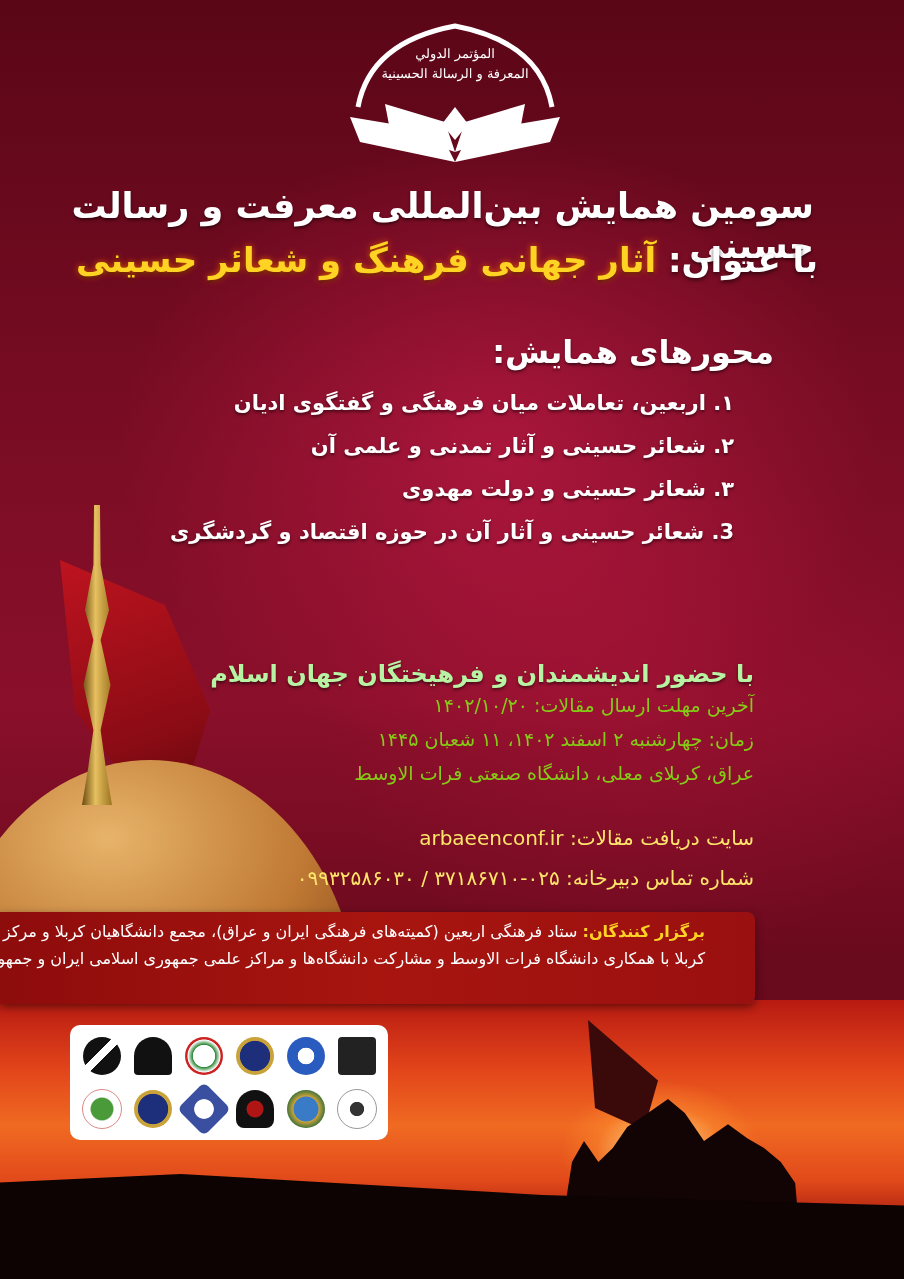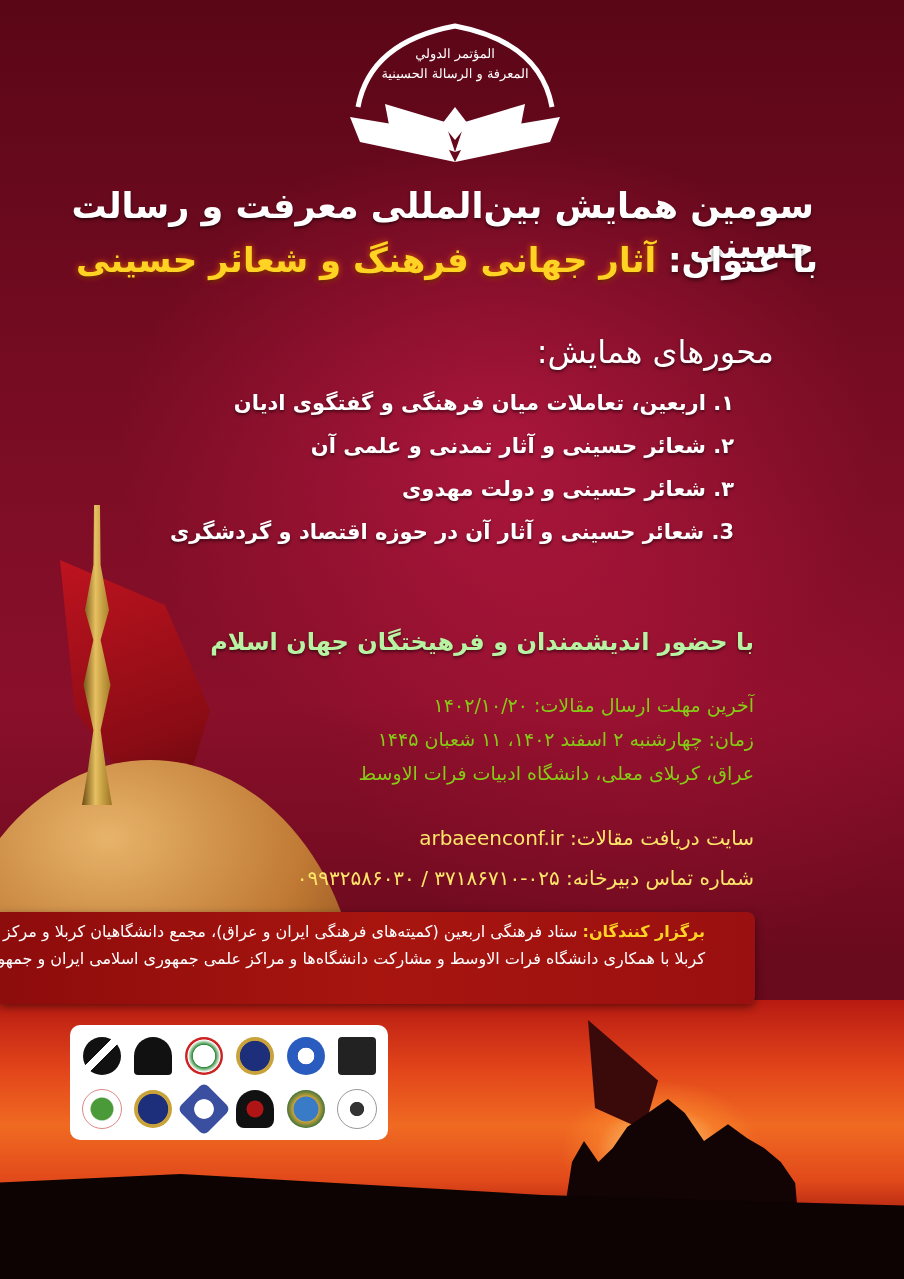--- a/index.html
+++ b/index.html
@@ -67,27 +67,27 @@
     position:absolute; top:186px; right:90px; color:#fff;
     font-weight:bold; font-size:35px; text-shadow:0 2px 3px rgba(0,0,0,.5);
   }
   .title2 {
     position:absolute; top:240px; right:86px; font-weight:bold; font-size:34px;
     text-shadow:0 2px 4px rgba(0,0,0,.6);
   }
   .title2 .lbl { color:#fff; }
   .title2 .hl { color:#ffd323; text-shadow:0 0 6px #e25b00, 0 2px 3px rgba(0,0,0,.6);margin-left:7px; }
   .axes-h {
-    position:absolute; top:333px; right:130px; color:#fff; font-weight:normal; font-size:32px;
+    position:absolute; top:333px; right:130px; color:#fff; font-weight:bold; font-size:32px;
     text-shadow:0 2px 3px rgba(0,0,0,.5);
   }
   .axes { position:absolute; top:382px; right:170px; margin:0; padding:0; list-style:none; }
   .axes li { color:#fff; font-weight:bold; font-size:21px; line-height:43px; text-shadow:0 2px 3px rgba(0,0,0,.5); white-space:nowrap; }
   .presence {
-    position:absolute; top:628px; right:150px; color:#b8f3a4; font-weight:bold; font-size:24px;
+    position:absolute; top:660px; right:150px; color:#b8f3a4; font-weight:bold; font-size:24px;
     text-shadow:0 2px 3px rgba(0,0,0,.5);
   }
   .info { position:absolute; top:688px; right:150px; }
   .info div { color:#84cc16; font-size:19px; line-height:34px; white-space:nowrap; }
   .contact { position:absolute; top:818px; right:150px; }
   .contact div { color:#ffe56a; font-size:20px; line-height:40px; white-space:nowrap; }
   .contact .ltr { direction:ltr; unicode-bidi:embed; }
   .organizers {
     position:absolute; left:0; top:912px; width:755px; height:92px;
     background:linear-gradient(90deg,#8d0c0c,#a8150f 50%,#9a1010);
@@ -149,21 +149,21 @@
     <li>۲. شعائر حسینی و آثار تمدنی و علمی آن</li>
     <li>۳. شعائر حسینی و دولت مهدوی</li>
     <li>3. شعائر حسینی و آثار آن در حوزه اقتصاد و گردشگری</li>
   </ul>
 
   <div class="presence">با حضور اندیشمندان و فرهیختگان جهان اسلام</div>
 
   <div class="info">
     <div>آخرین مهلت ارسال مقالات: ۱۴۰۲/۱۰/۲۰</div>
     <div>زمان: چهارشنبه ۲ اسفند ۱۴۰۲، ۱۱ شعبان ۱۴۴۵</div>
-    <div>عراق، کربلای معلی، دانشگاه ادبیات فرات الاوسط</div>
+    <div>عراق، کربلای معلی، دانشگاه صنعتی فرات الاوسط</div>
   </div>
 
   <div class="contact">
     <div>
       <span>سایت دریافت مقالات: </span><span class="ltr">arbaeenconf.ir</span>
     </div>
     <div>
       <span>شماره تماس دبیرخانه: </span><span>۰۲۵-۳۷۱۸۶۷۱۰ / ۰۹۹۳۲۵۸۶۰۳۰</span>
     </div>
   </div>

